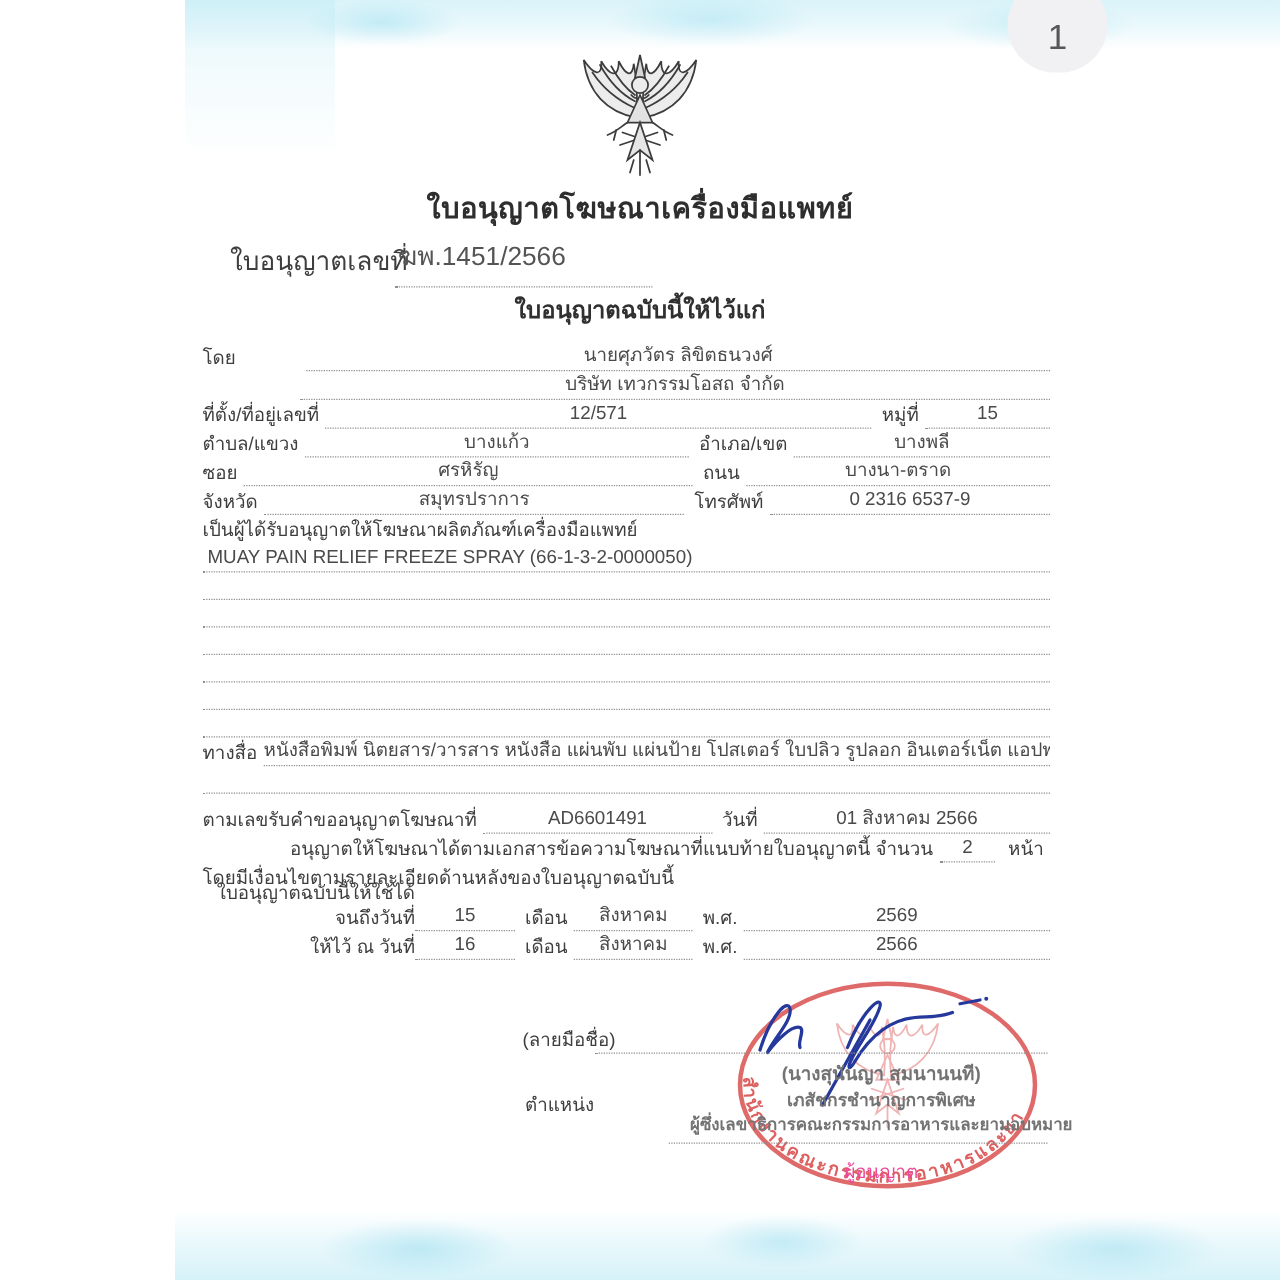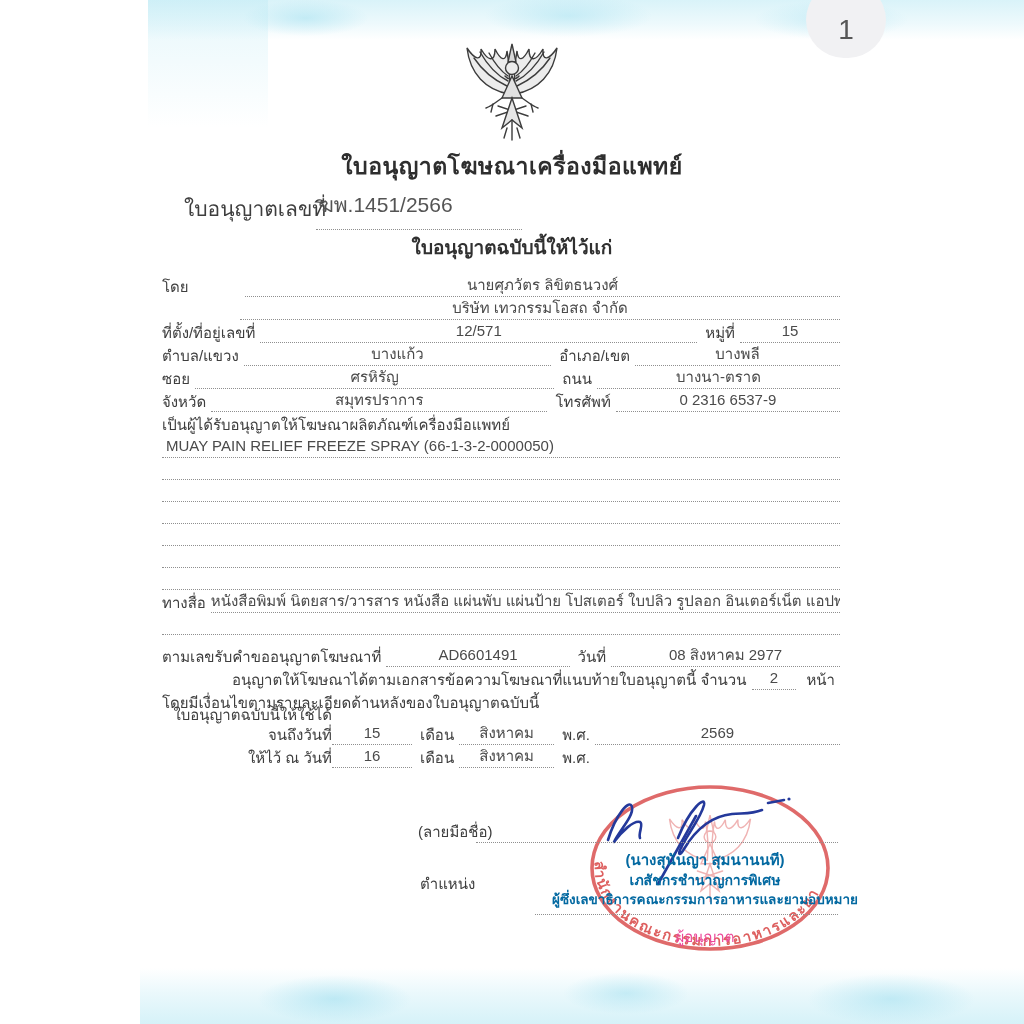--- a/index.html
+++ b/index.html
@@ -48,21 +48,21 @@
   .vlabel{display:inline-block;text-align:right;flex-shrink:0;}
   
   .sig-label{position:absolute;left:418px;top:820px;font-size:15px;}
   .sig-line1{position:absolute;left:476px;top:842px;width:362px;border-bottom:1px dotted #8f8f8f;}
   .pos-label{position:absolute;left:420px;top:872px;font-size:15px;}
   .sig-line2{position:absolute;left:535px;top:914px;width:303px;border-bottom:1px dotted #8f8f8f;}
   .authorizer{position:absolute;left:560px;top:925px;width:290px;text-align:center;font-size:15px;color:#ec4899;}
   .stamp-svg{position:absolute;left:585px;top:782px;}
   .sig-svg{position:absolute;left:592px;top:786px;}
   .blue-stamp{position:absolute;left:520px;top:850px;width:370px;text-align:center;
-    color:#0369a1;font-weight:bold;line-height:20px;}
+    color:#737373;font-weight:bold;line-height:20px;}
   .blue-stamp .l1{font-size:15px;}
   .blue-stamp .l2{font-size:14px;}
   .blue-stamp .l3{font-size:13.5px;}
 </style>
 </head>
 <body>
 
 <div class="canvas">
 
   <div class="edge edge-top"></div>
@@ -179,21 +179,21 @@
     <div class="row" style="height:22px;">
         <span class="fill"></span>
       </div>
 
     <div class="gap9"></div>
 
     <div class="row">
       <span class="lbl">ตามเลขรับคำขออนุญาตโฆษณาที่</span>
       <span class="fill" style="flex:1.6;">AD6601491</span>
       <span class="lbl" style="padding-left:8px;">วันที่</span>
-      <span class="fill" style="flex:2;">08 สิงหาคม 2977</span>
+      <span class="fill" style="flex:2;">01 สิงหาคม 2566</span>
     </div>
 
     <div class="row">
       <span class="spacer" style="width:70px;"></span>
       <span class="lbl">อนุญาตให้โฆษณาได้ตามเอกสารข้อความโฆษณาที่แนบท้ายใบอนุญาตนี้ จำนวน</span>
       <span class="fill" style="max-width:70px;">2</span>
       <span class="lbl" style="padding-left:10px;">หน้า</span>
     </div>
 
     <div class="row">
@@ -210,20 +210,21 @@
       <span class="lbl" style="padding-left:8px;">พ.ศ.</span>
       <span class="fill">2569</span>
     </div>
 
     <div class="row">
       <span class="vlabel" style="width:170px;">ให้ไว้ ณ วันที่</span>
       <span class="fill" style="flex:1;max-width:80px;">16</span>
       <span class="lbl" style="padding-left:8px;">เดือน</span>
       <span class="fill" style="flex:1;max-width:95px;">สิงหาคม</span>
       <span class="lbl" style="padding-left:8px;">พ.ศ.</span>
+      <span class="fill">2566</span>
     </div>
   </div>
 
   <svg class="stamp-svg" width="250" height="172" viewBox="0 0 250 172">
     <ellipse cx="125" cy="86" rx="118" ry="81" fill="none" stroke="#dc5a5a" stroke-width="3.6" opacity="0.9"></ellipse>
     <g transform="translate(71,26) scale(0.9)" stroke="#eda6a6" stroke-width="1.6" fill="none" opacity="0.85" stroke-linecap="round">
       <path d="M57 58 C34 54 18 38 15 12 C23 24 30 26 29 13 C36 25 43 27 43 13 C49 25 54 26 55 15 C58 30 58 46 57 58 Z"></path>
       <path d="M63 58 C86 54 102 38 105 12 C97 24 90 26 91 13 C84 25 77 27 77 13 C71 25 66 26 65 15 C62 30 62 46 63 58 Z"></path>
       <path d="M60 8 L56 26 L64 26 Z"></path>
         <circle cx="60" cy="32" r="6.5"></circle>

